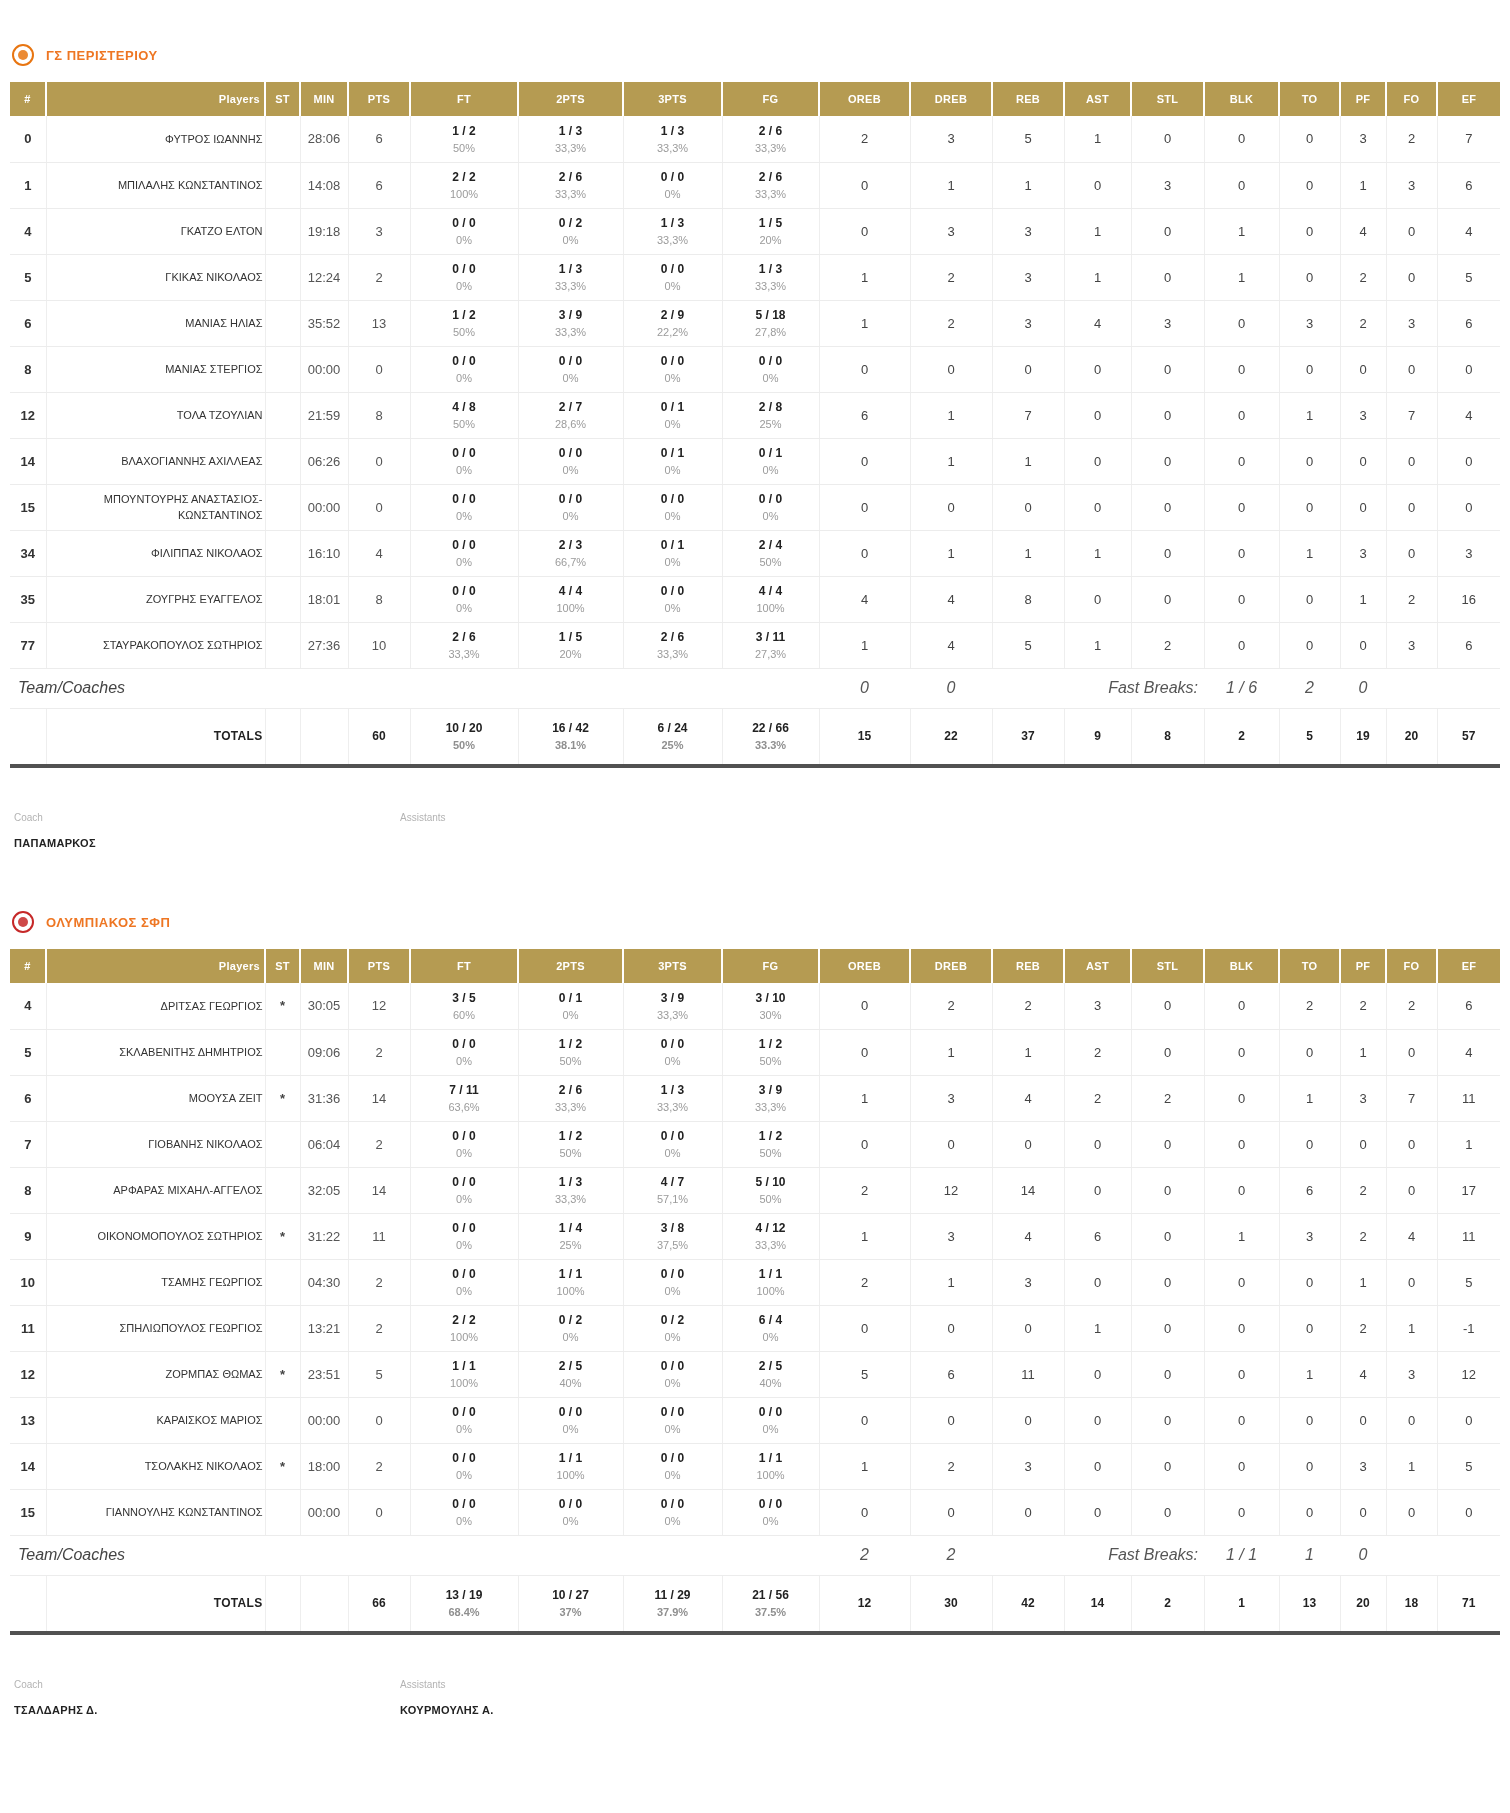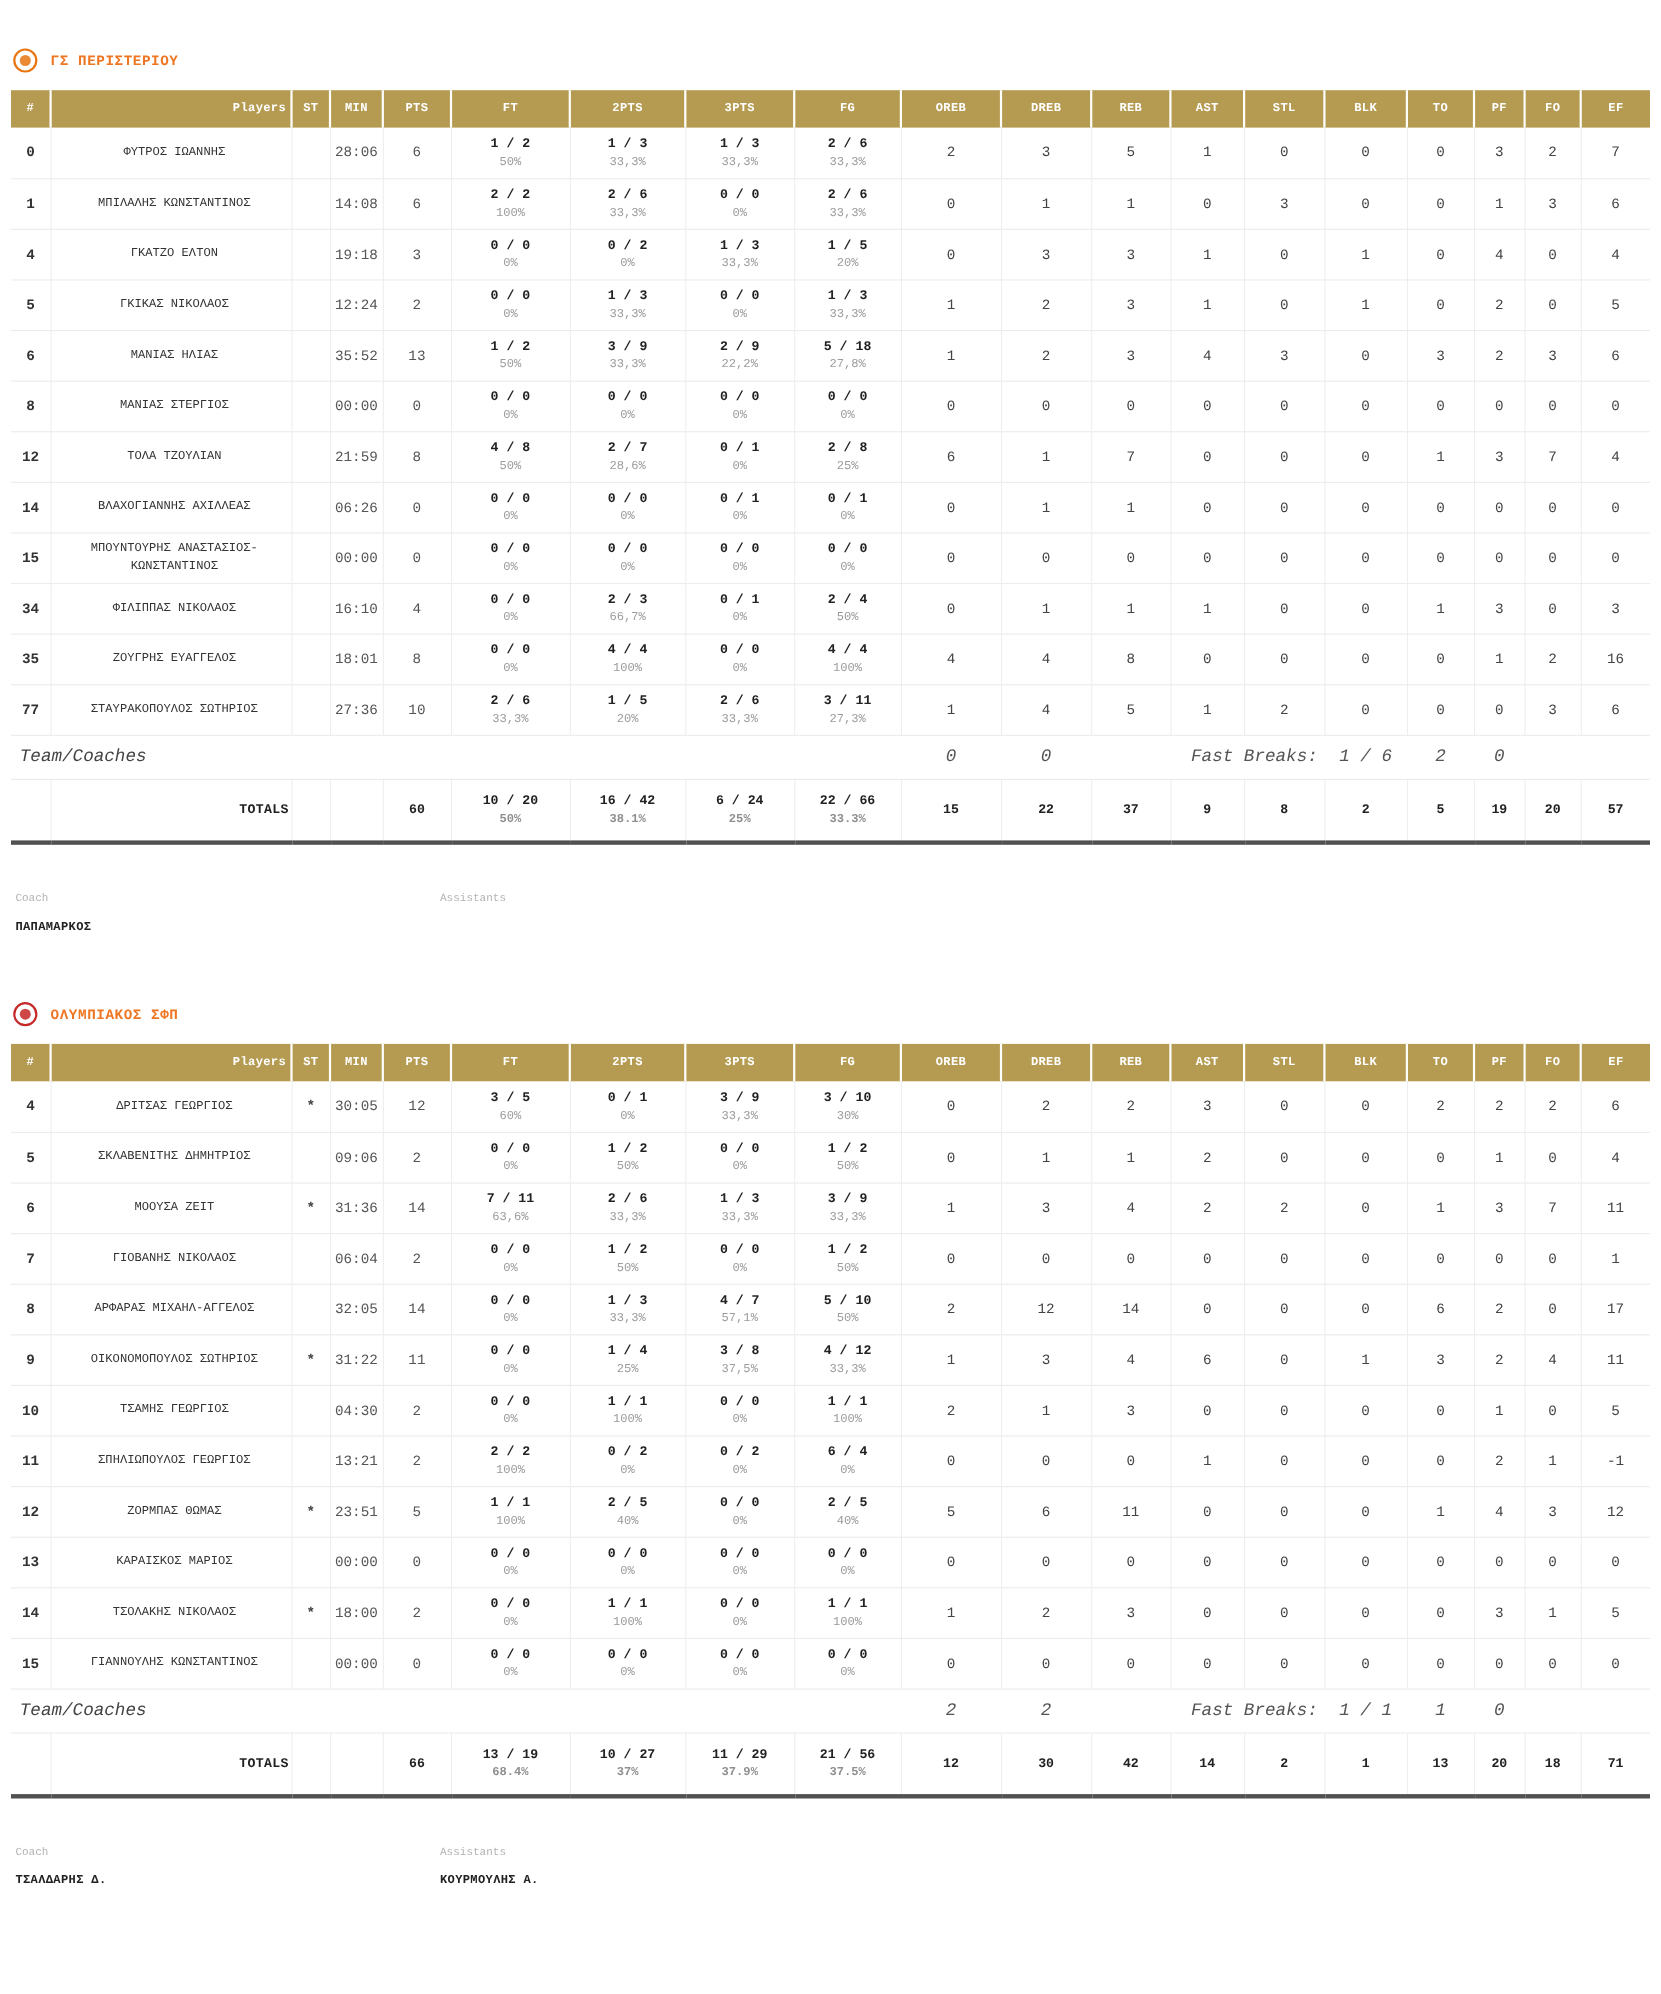--- a/index.html
+++ b/index.html
@@ -1,29 +1,29 @@
 <!DOCTYPE html>
 <html><head>
 <meta charset="utf-8">
 <style>
   html,body{margin:0;padding:0;background:#fff;font-family:"Liberation Sans",sans-serif;}
-  .page{width:1244px;box-sizing:border-box;padding:10px 2px 30px 10px;font-family:Liberation Mono, monospace;}
+  .page{width:1244px;box-sizing:border-box;padding:10px 2px 30px 10px;}
   .team-section{margin-top:28px;}
   .team-bar{display:flex;align-items:center;gap:12px;padding:6px 2px 16px 2px;}
   .team-logo{width:22px;height:22px;border-radius:50%;border:2px solid currentColor;display:flex;align-items:center;justify-content:center;box-sizing:border-box;}
   .team-logo-inner{width:10px;height:10px;border-radius:50%;background:currentColor;opacity:.85;}
   .team-name{font-size:13px;font-weight:bold;letter-spacing:.5px;color:#ee7623;}
   table.box{width:1490px;border-collapse:collapse;table-layout:fixed;}
   thead th{background:#b59b52;color:#fff;font-size:11px;font-weight:bold;padding:11px 4px;text-align:center;border-right:2px solid #fff;letter-spacing:.3px;}
   thead th:last-child{border-right:none;}
   thead th.h-players{text-align:right;padding-left:8px;}
   tbody td{border-bottom:1px solid #ececec;border-right:1px solid #eee;text-align:center;color:#444;font-size:13px;padding:6px 2px;height:46px;box-sizing:border-box;vertical-align:middle;}
   tbody tr td:last-child{border-right:none;}
   td.num{font-weight:bold;color:#333;}
-  td.pname{text-align:center;font-size:11px;color:#333;padding-left:8px;line-height:1.5;}
+  td.pname{text-align:right;font-size:11px;color:#333;padding-left:8px;line-height:1.5;}
   td.min,td.pts{color:#555;}
   td.st{font-size:13px;font-weight:bold;color:#444;}
   .shot-made{font-weight:bold;color:#222;font-size:12px;}
   .shot-pct{color:#9b9b9b;font-size:11px;margin-top:4px;}
   tr.team-row td{height:40px;font-style:italic;color:#555;font-size:16px;}
   tr.team-row td.trc-label{text-align:left;padding-left:8px;color:#444;}
   tr.team-row td.fb-label{text-align:right;padding-right:6px;white-space:nowrap;}
   tr.team-row td{border-right:none;}
   tr.totals-row td{height:58px;font-weight:bold;color:#222;border-bottom:4px solid #515151;font-size:12px;}
   tr.totals-row td.tname{text-align:right;padding-left:8px;letter-spacing:.3px;}

